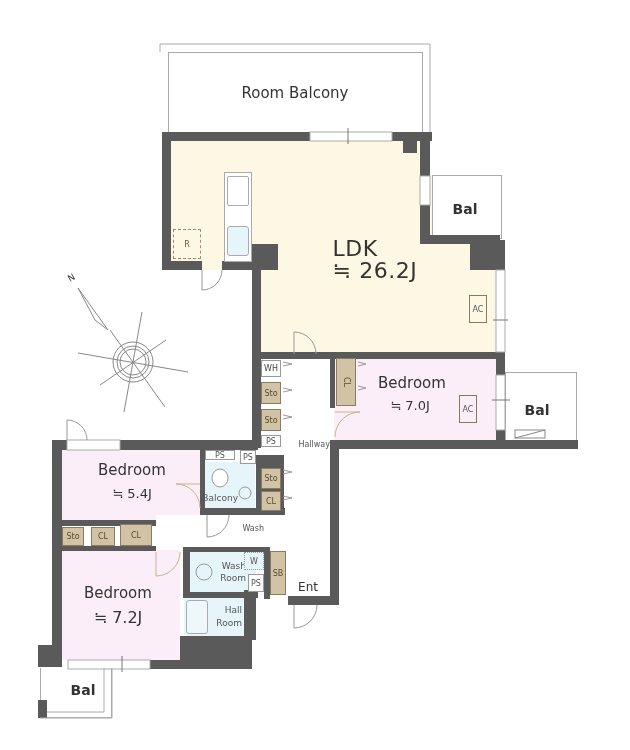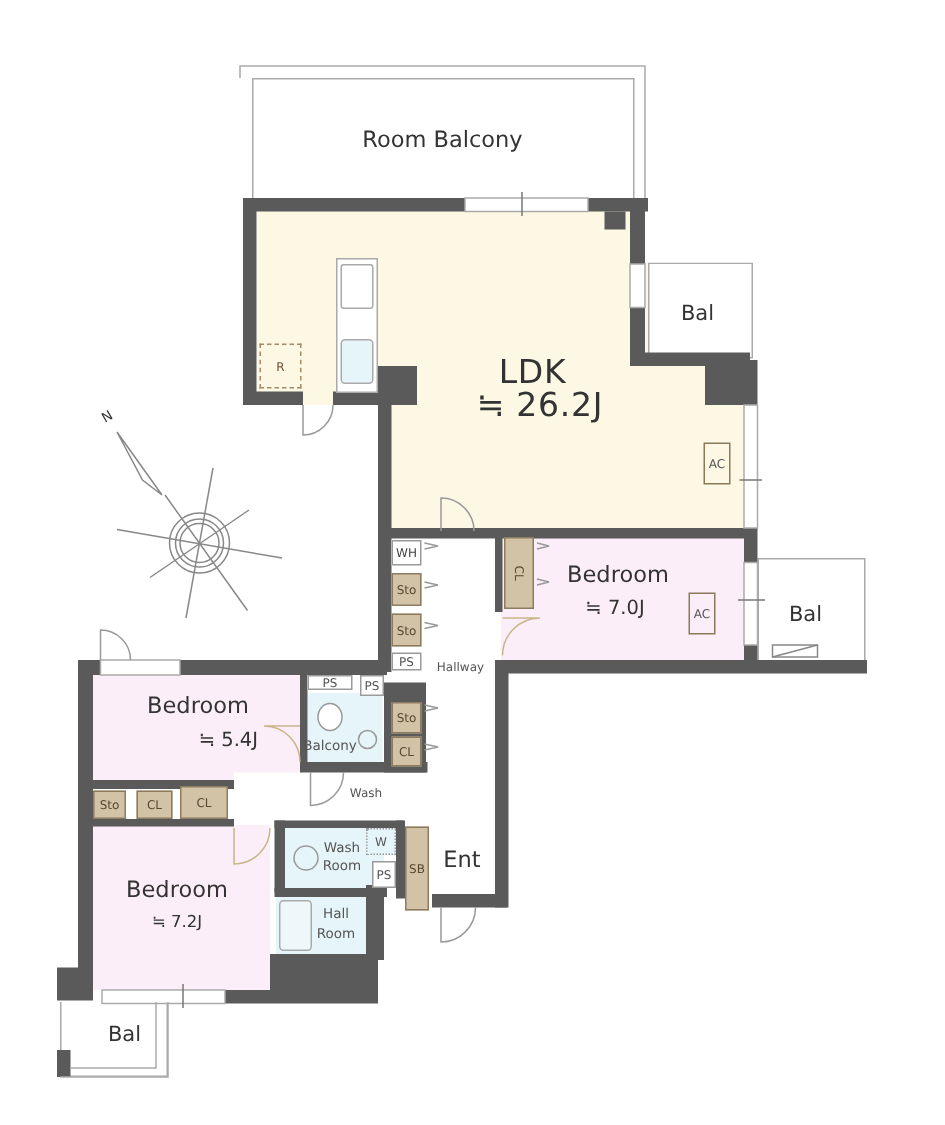--- a/index.html
+++ b/index.html
@@ -8,22 +8,22 @@
   .wall{position:absolute;background:#5a5a5a;}
   .room-ldk{background:#fdf8e4;}
   .room-bed{background:#fbeef8;}
   .room-wet{background:#e6f5fa;}
   .room-white{background:#ffffff;}
   .store{position:absolute;background:#d2c3a6;border:1px solid #8c7b5e;box-sizing:border-box;font-size:8px;color:#5a4a30;display:flex;align-items:center;justify-content:center;}
   .ps{position:absolute;background:#ffffff;border:1px solid #9a9a9a;box-sizing:border-box;font-size:8px;color:#555;display:flex;align-items:center;justify-content:center;}
   .label{position:absolute;text-align:center;white-space:nowrap;color:#333;}
   .big{font-size:22px;letter-spacing:0.5px;}
   .med{font-size:15px;}
-  .sm{font-size:11px;}
-  .xs{font-size:8px;color:#555;}
+  .sm{font-size:11px;font-weight:bold;}
+  .xs{font-size:8px;color:#555;text-align:right;}
   svg{position:absolute;left:0;top:0;}
 </style>
 </head>
 <body>
 
 <div class="abs room-white" style="left:168px;top:52px;width:255px;height:85px;border:1px solid #aaa;border-bottom:none;"></div>
 <div class="abs room-ldk" style="left:171px;top:140px;width:325px;height:214px;"></div>
 <div class="abs room-white" style="left:160px;top:270px;width:100px;height:90px;"></div>
 <div class="abs room-white" style="left:432px;top:175px;width:70px;height:64px;border:1px solid #aaa;"></div>
 <div class="abs room-white" style="left:426px;top:140px;width:80px;height:35px;"></div>
@@ -73,54 +73,54 @@
 <div class="wall" style="left:200px;top:450px;width:5px;height:62px;"></div>
 <div class="wall" style="left:62px;top:520px;width:94px;height:6px;"></div>
 <div class="wall" style="left:62px;top:546px;width:94px;height:5px;"></div>
 <div class="wall" style="left:183px;top:547px;width:86px;height:5px;"></div>
 <div class="wall" style="left:183px;top:547px;width:7px;height:48px;"></div>
 <div class="wall" style="left:183px;top:592px;width:75px;height:6px;"></div>
 <div class="wall" style="left:264px;top:547px;width:6px;height:52px;"></div>
 
 <div class="label med" style="left:230px;top:84px;width:130px;">Room Balcony</div>
 <div class="label big" style="left:310px;top:236px;width:90px;">LDK</div>
-<div class="label big" style="left:300px;top:258px;width:120px;">≒ 26.2J</div>
+<div class="label big" style="left:315px;top:258px;width:120px;">≒ 26.2J</div>
 <div class="label sm" style="left:440px;top:201px;width:50px;font-size:14px;">Bal</div>
 <div class="label sm" style="left:512px;top:402px;width:50px;font-size:14px;">Bal</div>
 <div class="label sm" style="left:58px;top:682px;width:50px;font-size:14px;">Bal</div>
 
 <div class="label med" style="left:362px;top:374px;width:100px;">Bedroom</div>
 <div class="label med" style="left:370px;top:398px;width:80px;font-size:13px;">≒ 7.0J</div>
 <div class="label med" style="left:82px;top:461px;width:100px;">Bedroom</div>
-<div class="label med" style="left:92px;top:486px;width:80px;font-size:13px;text-align:right;">≒ 5.4J</div>
+<div class="label med" style="left:92px;top:486px;width:80px;font-size:13px;">≒ 5.4J</div>
 <div class="label med" style="left:68px;top:584px;width:100px;">Bedroom</div>
-<div class="label med" style="left:78px;top:608px;width:80px;font-size:11px;">≒ 7.2J</div>
+<div class="label med" style="left:78px;top:608px;width:80px;font-size:16px;">≒ 7.2J</div>
 
 <div class="label xs" style="left:284px;top:440px;width:46px;">Hallway</div>
 <div class="label xs" style="left:224px;top:524px;width:40px;">Wash</div>
 <div class="label xs" style="left:202px;top:493px;width:36px;font-size:9px;">Balcony</div>
 <div class="label xs" style="left:210px;top:560px;width:36px;line-height:12px;white-space:normal;font-size:9px;"><span>Wash Room</span></div>
 <div class="label xs" style="left:206px;top:604px;width:36px;line-height:13px;white-space:normal;font-size:9px;"><span>Hall Room</span></div>
-<div class="label" style="left:288px;top:564px;width:40px;font-size:15px;">Ent</div>
+<div class="label" style="left:288px;top:580px;width:40px;font-size:12px;">Ent</div>
 
 <div class="store" style="left:261px;top:360px;width:20px;height:17px;background:#fff;border-color:#999;color:#444;">WH</div>
 <div class="store" style="left:261px;top:382px;width:20px;height:22px;">Sto</div>
 <div class="store" style="left:261px;top:409px;width:20px;height:22px;">Sto</div>
 <div class="ps" style="left:261px;top:435px;width:20px;height:12px;">PS</div>
 <div class="store" style="left:336px;top:358px;width:20px;height:48px;writing-mode:vertical-rl;">CL</div>
 <div class="ps" style="left:205px;top:450px;width:30px;height:10px;">PS</div>
 <div class="ps" style="left:240px;top:450px;width:16px;height:14px;">PS</div>
 <div class="store" style="left:261px;top:468px;width:20px;height:21px;">Sto</div>
 <div class="store" style="left:261px;top:491px;width:20px;height:20px;">CL</div>
 <div class="store" style="left:62px;top:527px;width:22px;height:19px;">Sto</div>
 <div class="store" style="left:91px;top:527px;width:24px;height:19px;">CL</div>
 <div class="store" style="left:120px;top:524px;width:32px;height:22px;">CL</div>
 <div class="ps" style="left:244px;top:552px;width:20px;height:18px;background:#e6f5fa;border-style:dotted;">W</div>
 <div class="ps" style="left:248px;top:574px;width:16px;height:18px;">PS</div>
-<div class="store" style="left:270px;top:551px;width:16px;height:56px;">SB</div>
+<div class="store" style="left:270px;top:551px;width:16px;height:44px;">SB</div>
 <div class="ps" style="left:469px;top:295px;width:18px;height:28px;background:transparent;border-color:#8a7a5a;">AC</div>
 <div class="ps" style="left:459px;top:395px;width:18px;height:28px;background:transparent;border-color:#8a7a5a;">AC</div>
 <div class="ps" style="left:173px;top:229px;width:28px;height:30px;background:transparent;border:1px dashed #a58a6a;color:#6b5236;">R</div>
 
 <div class="abs" style="left:224px;top:172px;width:28px;height:90px;background:#fff;border:1px solid #aaa;"></div>
 <div class="abs" style="left:227px;top:176px;width:22px;height:30px;border:1px solid #aaa;border-radius:2px;"></div>
 <div class="abs" style="left:227px;top:226px;width:22px;height:30px;border:1px solid #aaa;border-radius:3px;background:#e6f5fa;"></div>
 <div class="abs" style="left:186px;top:600px;width:22px;height:34px;border:1px solid #aaa;border-radius:3px;background:#eef8fb;"></div>
 
 <svg width="630" height="750">

